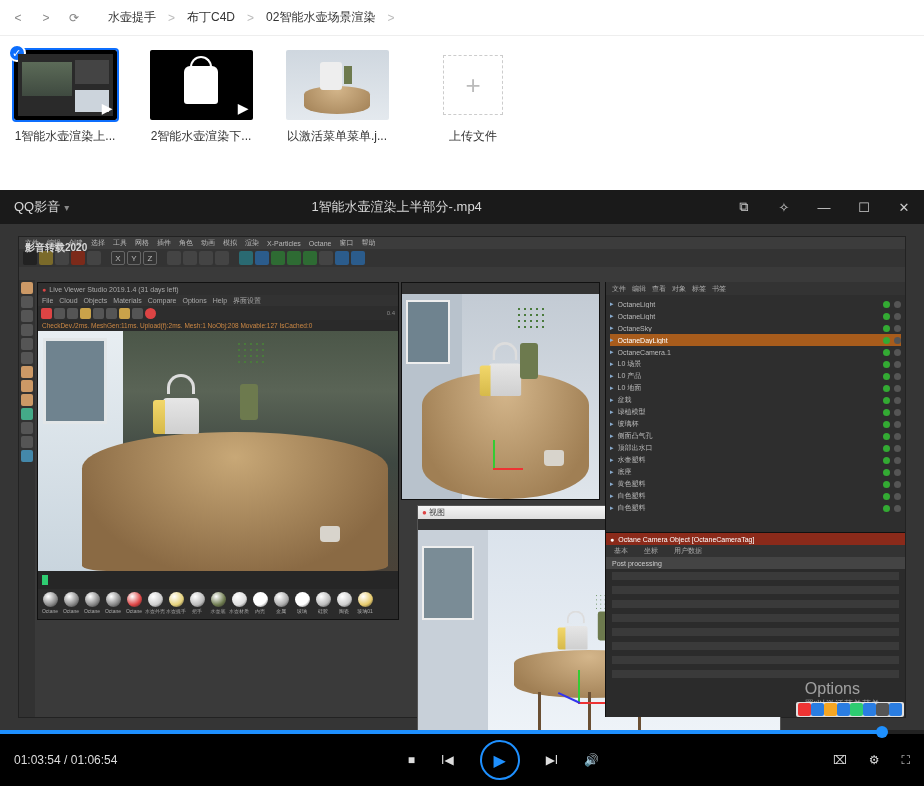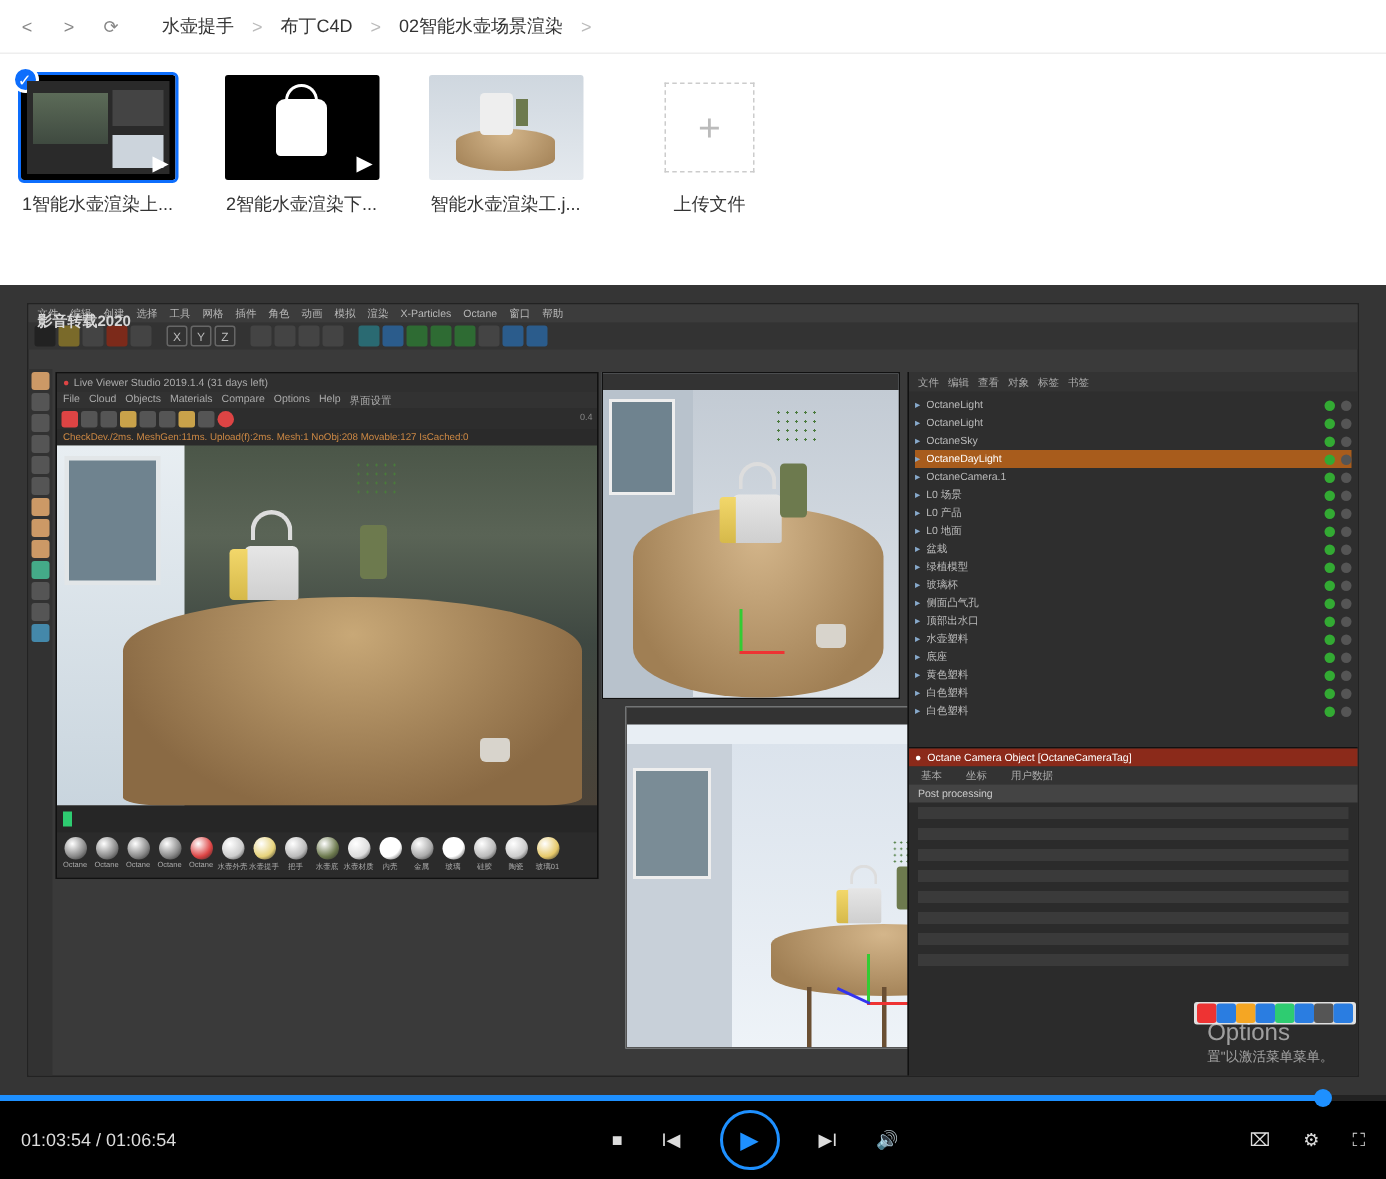--- a/index.html
+++ b/index.html
@@ -154,31 +154,45 @@
       <div class="play">▶</div>
     </div>
     <div class="fname">2智能水壶渲染下...</div>
   </div>
   <div class="file">
     <div class="thumb" style="background:linear-gradient(#cfd7df,#e4e9ee);">
       <div style="position:absolute;left:18px;bottom:6px;width:66px;height:28px;background:radial-gradient(ellipse at 50% 10%,#d4b68b,#a07f54);border-radius:50%/30%;"></div>
       <div style="position:absolute;left:34px;top:12px;width:22px;height:28px;background:#eee;border-radius:3px;"></div>
       <div style="position:absolute;left:58px;top:16px;width:8px;height:18px;background:#6d7a4e;"></div>
     </div>
-    <div class="fname">智能水壶渲染工.j...</div>
+    <div class="fname">以激活菜单菜单.j...</div>
   </div>
   <div class="file">
     <div class="thumb" style="background:transparent;">
       <div class="upload">+</div>
     </div>
     <div class="fname">上传文件</div>
   </div>
 </div>
 
 <div class="player">
+  <div class="titlebar">
+    <div class="app-name">
+      <span>QQ影音</span>
+      <span style="font-size:10px;color:#888;">▾</span>
+    </div>
+    <div class="title-center">1智能水壶渲染上半部分-.mp4</div>
+    <div class="win-btns">
+      <div class="win-btn">⧉</div>
+      <div class="win-btn">✧</div>
+      <div class="win-btn">—</div>
+      <div class="win-btn">☐</div>
+      <div class="win-btn close">✕</div>
+    </div>
+  </div>
 
   <div class="video-area">
     <div class="c4d">
       <div class="wm">影音转载2020</div>
       <div class="c4d-menu" id="c4dmenu">
           <span>文件</span>
           <span>编辑</span>
           <span>创建</span>
           <span>选择</span>
           <span>工具</span>
@@ -358,20 +372,24 @@
             </div>
           <div class="vase" style="left:60%;top:24%"></div>
           <div class="plant" style="left:58%;top:6%"></div>
           <div class="cup" style="right:18%;bottom:16%"></div>
           <div style="position:absolute;left:46%;bottom:14%;width:2px;height:30px;background:#3c3;"></div>
           <div style="position:absolute;left:46%;bottom:14%;width:30px;height:2px;background:#e33;"></div>
         </div>
       </div>
 
       <div class="vp-bot">
+        <div class="vbtitle">
+          <span><span style="color:#d44">●</span> <span>视图</span></span>
+          <span>— ☐ ✕</span>
+        </div>
         <div class="vbmenu"></div>
         <div class="vsc">
           <div style="position:absolute;left:0;top:0;width:70px;height:100%;background:#c8d0d9;"></div>
           <div style="position:absolute;left:6px;top:18px;width:48px;height:70px;background:#7a8c96;box-shadow:0 0 0 2px #eee;"></div>
           <div style="position:absolute;right:0;top:0;width:120px;height:54px;background:#d8dde3;"></div>
           <div class="tbl2"></div>
           <div class="tleg" style="left:120px"></div>
             <div class="tleg" style="left:170px"></div>
             <div class="tleg" style="left:220px"></div>
           <div class="kettle" style="left:130px;top:70px;transform:scale(.65)">

